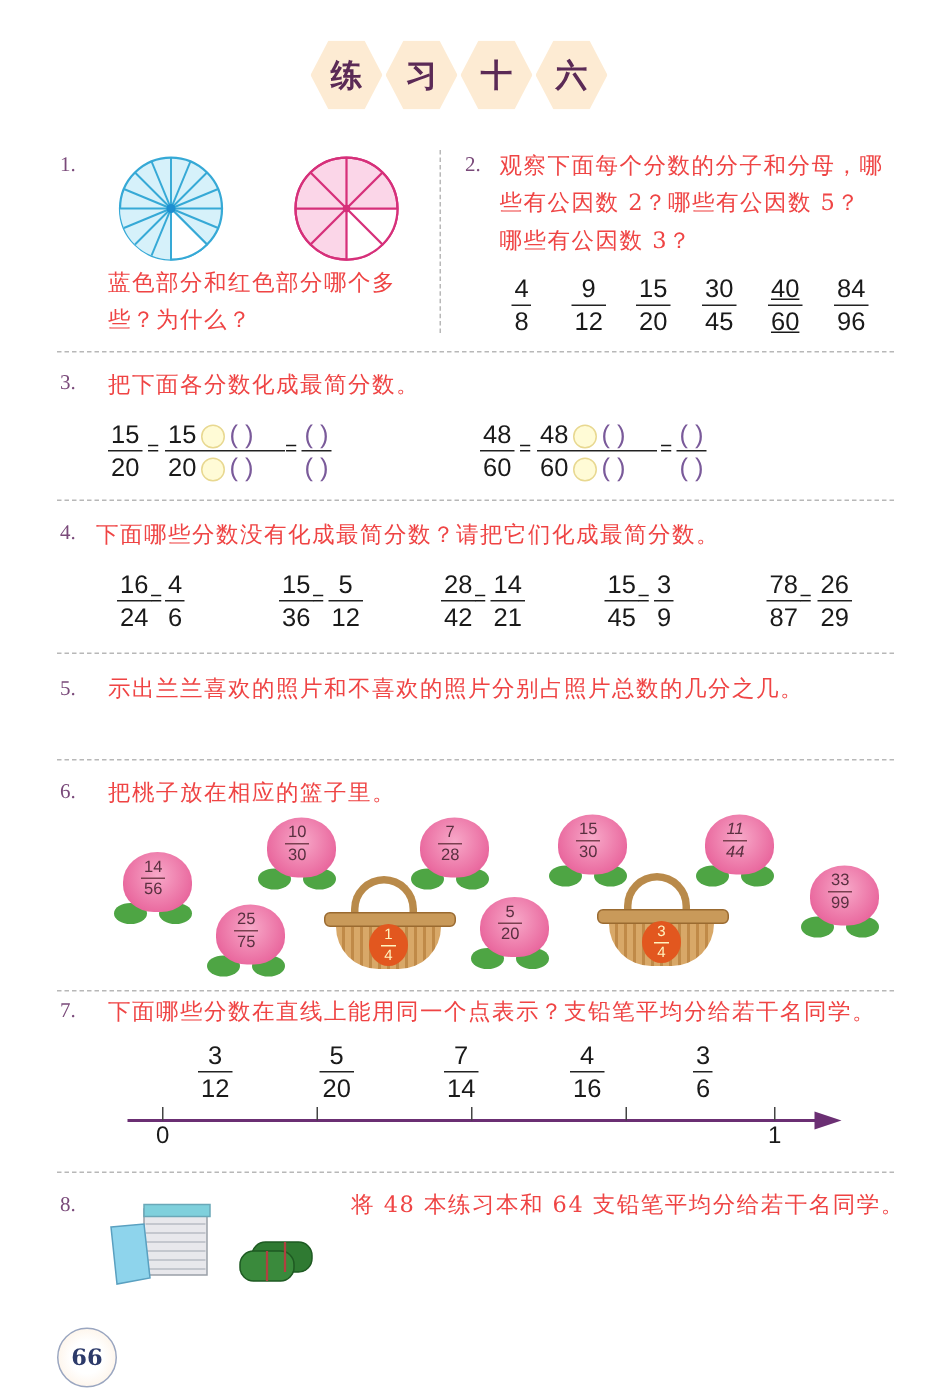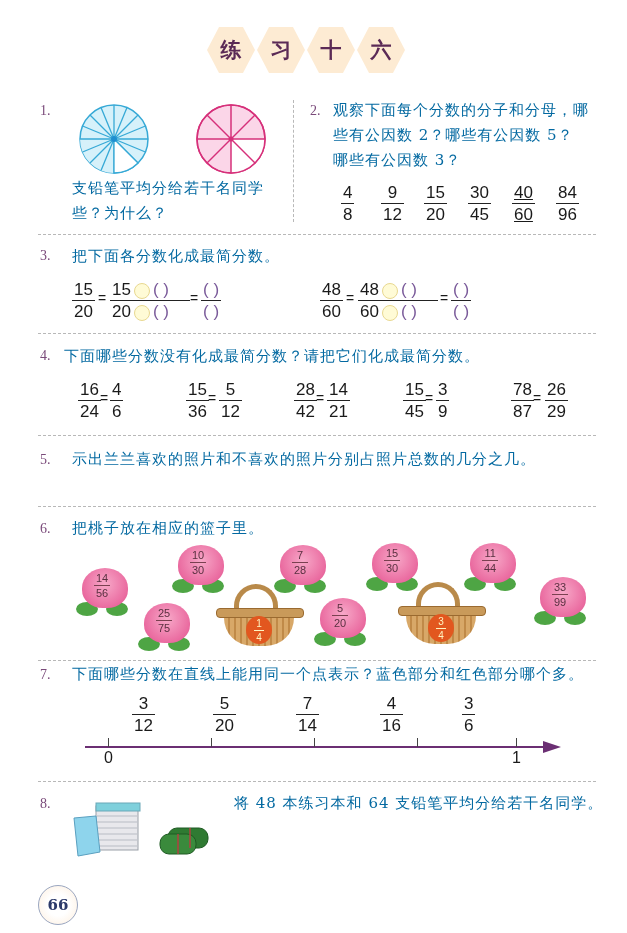--- a/index.html
+++ b/index.html
@@ -11,21 +11,21 @@
   .abs { position: absolute; }
   .title-row { position: absolute; top: 27px; left: 207px; display: flex; gap: 2px; }
   .hex {
     width: 48px; height: 46px; background: #fdebd3;
     clip-path: polygon(25% 0, 75% 0, 100% 50%, 75% 100%, 25% 100%, 0 50%);
     display: flex; align-items: center; justify-content: center;
     color: #5b2a56; font-size: 21px; font-weight: bold;
     font-family: "DejaVu Serif", serif;
   }
   .qnum { position: absolute; color: #7a4a7a; font-size: 14px; font-family: "Liberation Serif", serif; }
-  .qtext { position: absolute; font-size: 15px; line-height: 25px; letter-spacing: 1px; color: #0369a1; }
+  .qtext { position: absolute; font-size: 15px; line-height: 25px; letter-spacing: 1px; color: #ef4444; }
   .hdash { position: absolute; left: 38px; width: 558px; border-top: 1.5px dashed #b8b8b8; height: 0; }
   .vdash { position: absolute; border-left: 1.5px dashed #b8b8b8; width: 0; }
   .frac {
     position: absolute; display: inline-flex; flex-direction: column; align-items: center;
     font-family: "Liberation Sans", "DejaVu Sans", sans-serif; font-size: 17px; line-height: 19px;
   }
   .frac .num, .frac .den { padding: 0 2px; }
   .frac .bar { align-self: stretch; height: 0; border-top: 1.5px solid #222; margin: 1px 0; }
   .eq { position: absolute; font-family: "Liberation Sans", sans-serif; font-size: 14px; }
   .paren { color: #7a5a9a; font-family: "Liberation Sans", sans-serif; }
@@ -111,21 +111,21 @@
   <g stroke="#d6307a" stroke-width="1.5">
     <line x1="36" y1="2" x2="36" y2="70"></line>
     <line x1="2" y1="36" x2="70" y2="36"></line>
     <line x1="12" y1="12" x2="60" y2="60"></line>
     <line x1="60" y1="12" x2="12" y2="60"></line>
   </g>
   <circle cx="36" cy="36" r="34" fill="none" stroke="#d6307a" stroke-width="1.5"></circle>
   <circle cx="36" cy="36" r="2.5" fill="#d6307a"></circle>
 </svg>
 <div class="qtext" style="left:72px;top:176px;">
-  <div>支铅笔平均分给若干名同学</div>
+  <div>蓝色部分和红色部分哪个多</div>
   <div>些？为什么？</div>
 </div>
 
 <div class="vdash" style="left:293px;top:100px;height:122px;"></div>
 
 <div class="qnum" style="left:310px;top:103px;">2.</div>
 <div class="qtext" style="left:333px;top:98px;">
   <div>观察下面每个分数的分子和分母，哪</div>
   <div>些有公因数 2？哪些有公因数 5？</div>
   <div>哪些有公因数 3？</div>
@@ -332,21 +332,21 @@
 <div class="peach" style="left:364px;top:543px;">
   <div class="leaf" style="left:2px;"></div>
     <div class="leaf" style="left:32px;"></div>
     <div class="fruit"></div>
   <div class="frac">
       <span class="num">15</span>
       <span class="bar"></span>
       <span class="den">30</span>
     </div>
 </div>
-<div class="peach" style="left:462px;top:543px;">
+<div class="peach" style="left:462px;top:543px;font-style:italic;">
   <div class="leaf" style="left:2px;"></div>
     <div class="leaf" style="left:32px;"></div>
     <div class="fruit"></div>
   <div class="frac">
       <span class="num">11</span>
       <span class="bar"></span>
       <span class="den">44</span>
     </div>
 </div>
 <div class="peach" style="left:532px;top:577px;">
@@ -381,21 +381,21 @@
         <span class="num">3</span>
         <span class="bar"></span>
         <span class="den">4</span>
       </div>
     </div>
 </div>
 
 <div class="hdash" style="top:660px;"></div>
 
 <div class="qnum" style="left:40px;top:667px;">7.</div>
-<div class="qtext" style="left:72px;top:662px;">下面哪些分数在直线上能用同一个点表示？蓝色部分和红色部分哪个多。</div>
+<div class="qtext" style="left:72px;top:662px;">下面哪些分数在直线上能用同一个点表示？支铅笔平均分给若干名同学。</div>
 
 <div class="frac" style="left:132px;top:694px;">
     <span class="num">3</span>
     <span class="bar"></span>
     <span class="den">12</span>
   </div>
 <div class="frac" style="left:213px;top:694px;">
     <span class="num">5</span>
     <span class="bar"></span>
     <span class="den">20</span>

